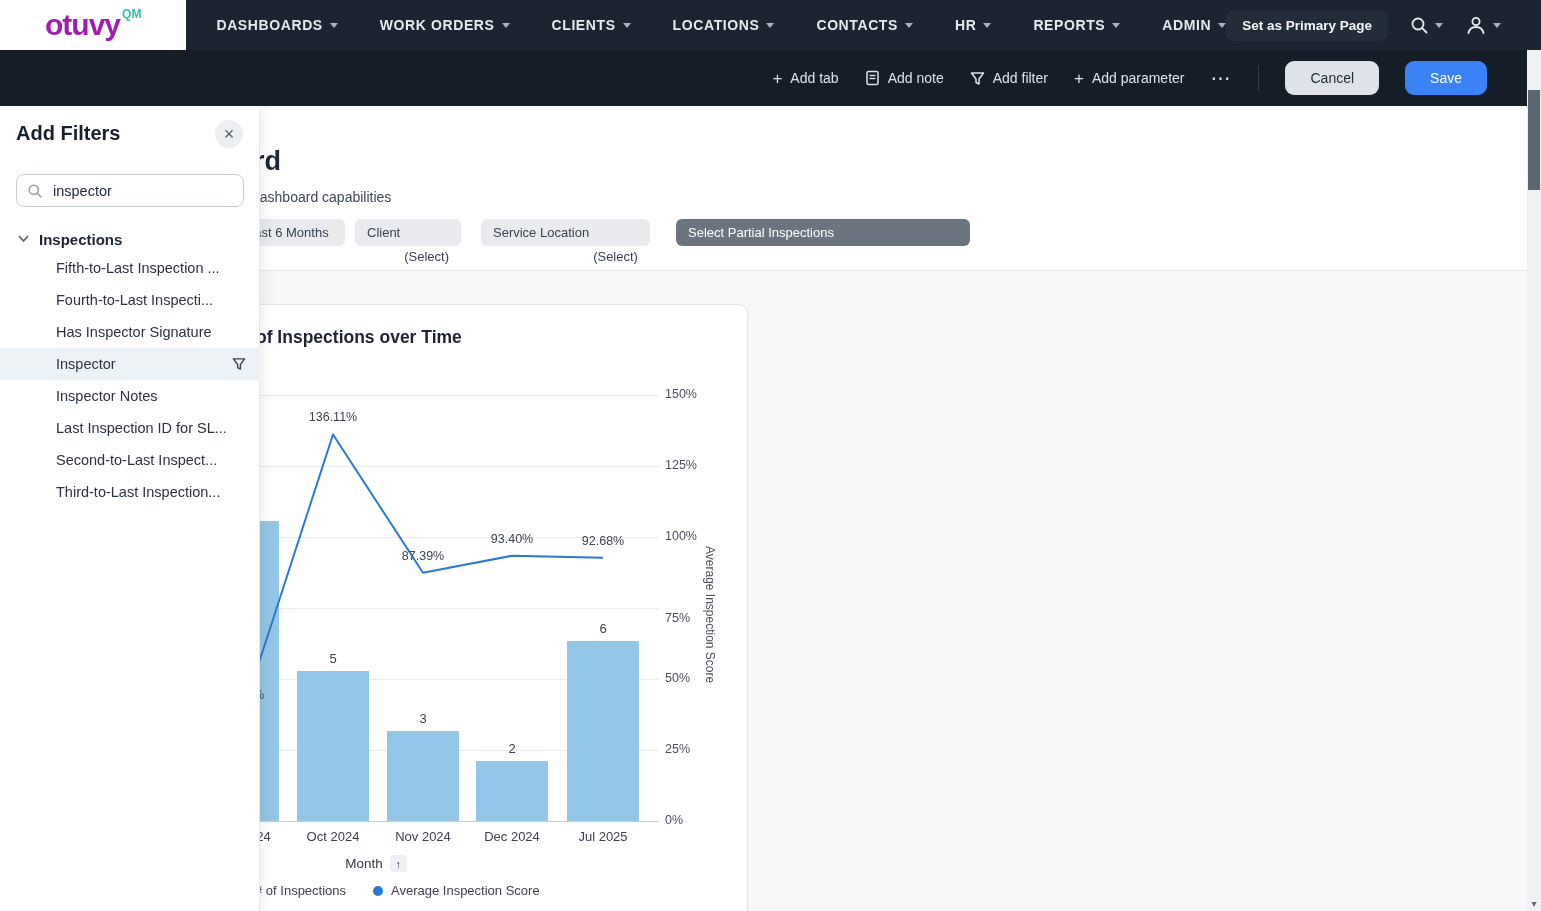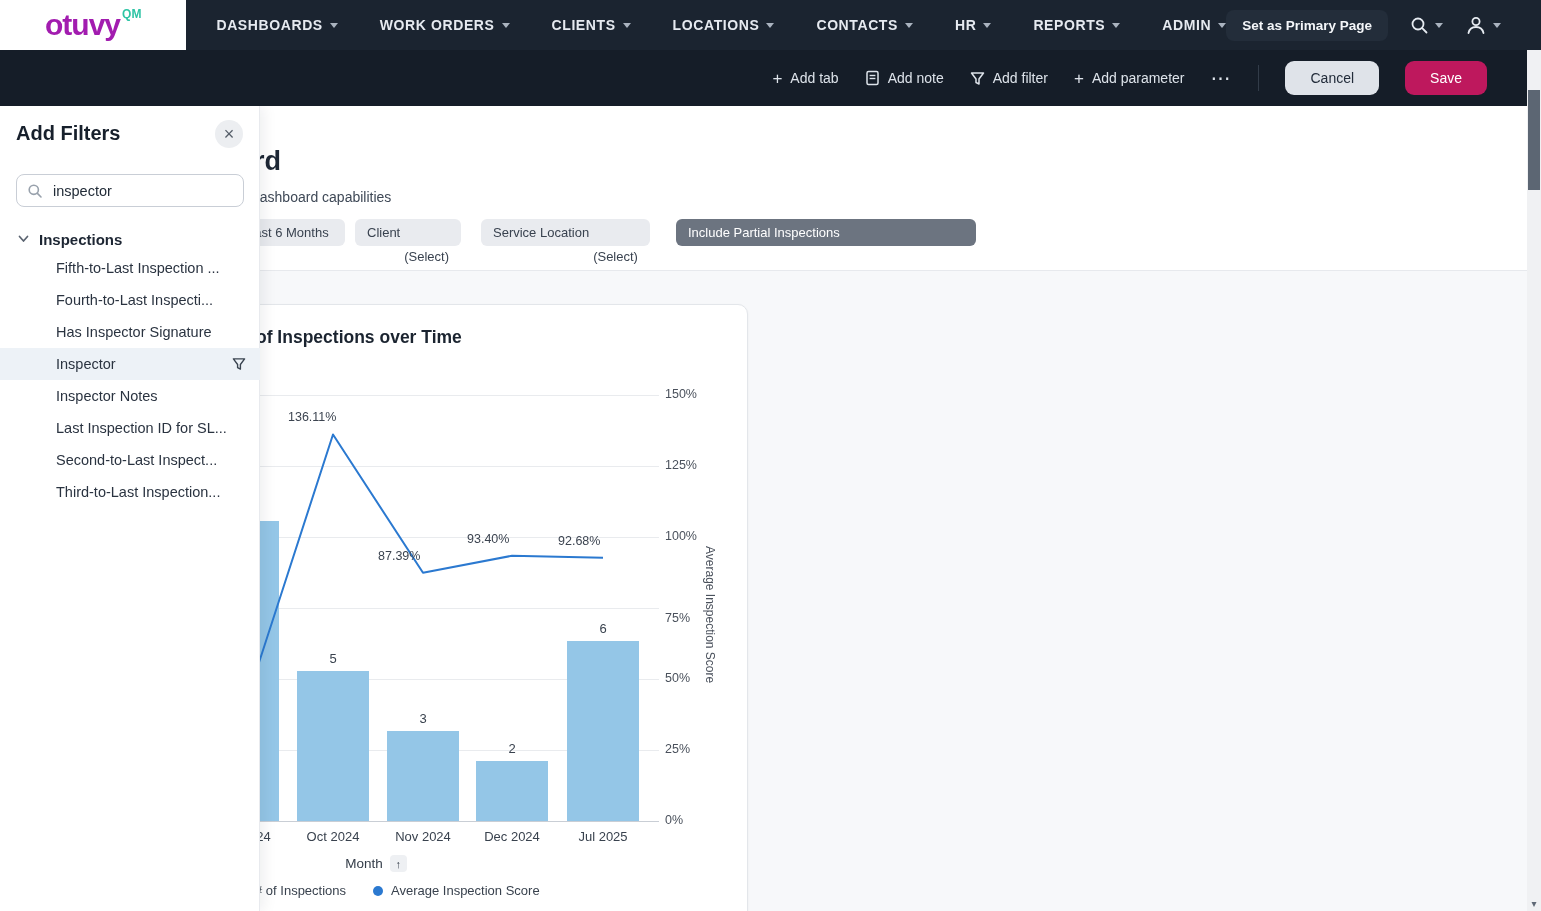--- a/index.html
+++ b/index.html
@@ -25,21 +25,21 @@
   .icon-btn { display:flex; align-items:center; gap:6px; cursor:pointer; }
   
   .toolbar { position:absolute; top:50px; left:0; width:1541px; height:56px; background:#151d28;
              display:flex; align-items:center; justify-content:flex-end; gap:26px; padding-right:54px; z-index:70; }
   .tb-item { display:flex; align-items:center; gap:8px; color:#dde3ea; font-size:14px; cursor:pointer; white-space:nowrap; }
   .tb-plus { font-size:17px; line-height:1; color:#dde3ea; }
   .tb-more { color:#dde3ea; font-size:20px; letter-spacing:2px; cursor:pointer; }
   .tb-divider { width:1px; height:26px; background:#323c49; }
   .btn { border:none; font-family:inherit; font-size:14px; padding:9px 25px; border-radius:9px; cursor:pointer; }
   .btn-cancel { background:#dfe3e9; color:#222c3a; }
-  .btn-save { background:#be185d; color:#ffffff; }
+  .btn-save { background:#3b82f6; color:#ffffff; }
   
   .header-band { position:absolute; top:106px; left:0; width:1541px; height:165px; background:#ffffff;
                  border-bottom:1px solid #e7e9ed; z-index:5; }
   .page-title { position:absolute; left:140px; top:146px; font-size:27px; font-weight:700; color:#1d2735; z-index:10; }
   .page-subtitle { position:absolute; left:252px; top:189px; font-size:14px; color:#3e4document; color:#3e4856; z-index:10; }
   .chip { position:absolute; top:219px; height:27px; display:inline-flex; align-items:center; gap:4px;
           padding:0 12px; border-radius:6px; background:#e9ebef; color:#39424f; font-size:13px;
           white-space:nowrap; z-index:10; cursor:pointer; }
   .chip b { font-weight:400;margin-top:48px; }
   .chip.dark { background:#6c7480; color:#ffffff; }
@@ -48,21 +48,21 @@
           border:1px solid #e3e6ea; border-radius:10px; box-shadow:0 1px 3px rgba(20,30,40,.05);
           overflow:hidden; z-index:10; }
   .chart-title { position:absolute; left:14px; top:22px; font-size:17.5px; font-weight:700; color:#1b2430; white-space:nowrap; }
   #chart-layer { position:absolute; left:0; top:0; width:578px; height:620px; }
   .gridline { position:absolute; height:1px; background:#e9ebee; }
   .gridline.baseline { background:#c9ced5; }
   .tick-r { position:absolute; left:494px; width:50px; font-size:12.5px; color:#4a515c; }
   .bar { position:absolute; }
   .bar-label { position:absolute; width:72px; text-align:center; font-size:13px; color:#39424e; }
   .x-tick { position:absolute; width:90px; text-align:center; font-size:13px; color:#39424e; }
-  .pt-label { position:absolute; width:90px; text-align:left; font-size:12.5px; color:#3c4450; }
+  .pt-label { position:absolute; width:90px; text-align:center; font-size:12.5px; color:#3c4450; }
   .y2-title { position:absolute; left:532px; top:150px; height:320px; writing-mode:vertical-rl;
               text-align:center; font-size:12px; color:#4a515c; }
   .x-axis-title { position:absolute; top:550px; left:150px; width:110px; display:flex; align-items:center;
                   justify-content:center; gap:7px; font-size:13.5px; color:#333c48; cursor:pointer; }
   .sort-box { width:17px; height:17px; background:#eef0f3; border-radius:4px; display:flex; align-items:center;
               justify-content:center; font-size:11px; color:#333c48; }
   .legend-item { position:absolute; top:578px; display:flex; align-items:center; gap:8px; font-size:13px;
                  color:#39424e; cursor:pointer; }
   .lg-swatch { width:12px; height:12px; border-radius:2px; }
   .lg-dot { width:10px; height:10px; border-radius:50%; }
@@ -191,21 +191,21 @@
 </div>
 <div class="chip" style="left:355px;">
   <span>Client</span>
   <b>(Select)</b>
 </div>
 <div class="chip" style="left:481px;">
   <span>Service Location</span>
   <b>(Select)</b>
 </div>
 <div class="chip dark" style="left:676px;">
-  <span>Include Partial Inspections</span>
+  <span>Select Partial Inspections</span>
   <b>Don't include partials</b>
 </div>
 
 <div class="card">
   <div class="chart-title">Number of Inspections over Time</div>
   <div id="chart-layer">
       <div class="gridline baseline" style="top: 516px; left: 6px; width: 482px;"></div>
       <div class="tick-r" style="top: 508px;">0%</div>
       <div class="gridline" style="top: 445px; left: 6px; width: 482px;"></div>
       <div class="tick-r" style="top: 437px;">25%</div>

